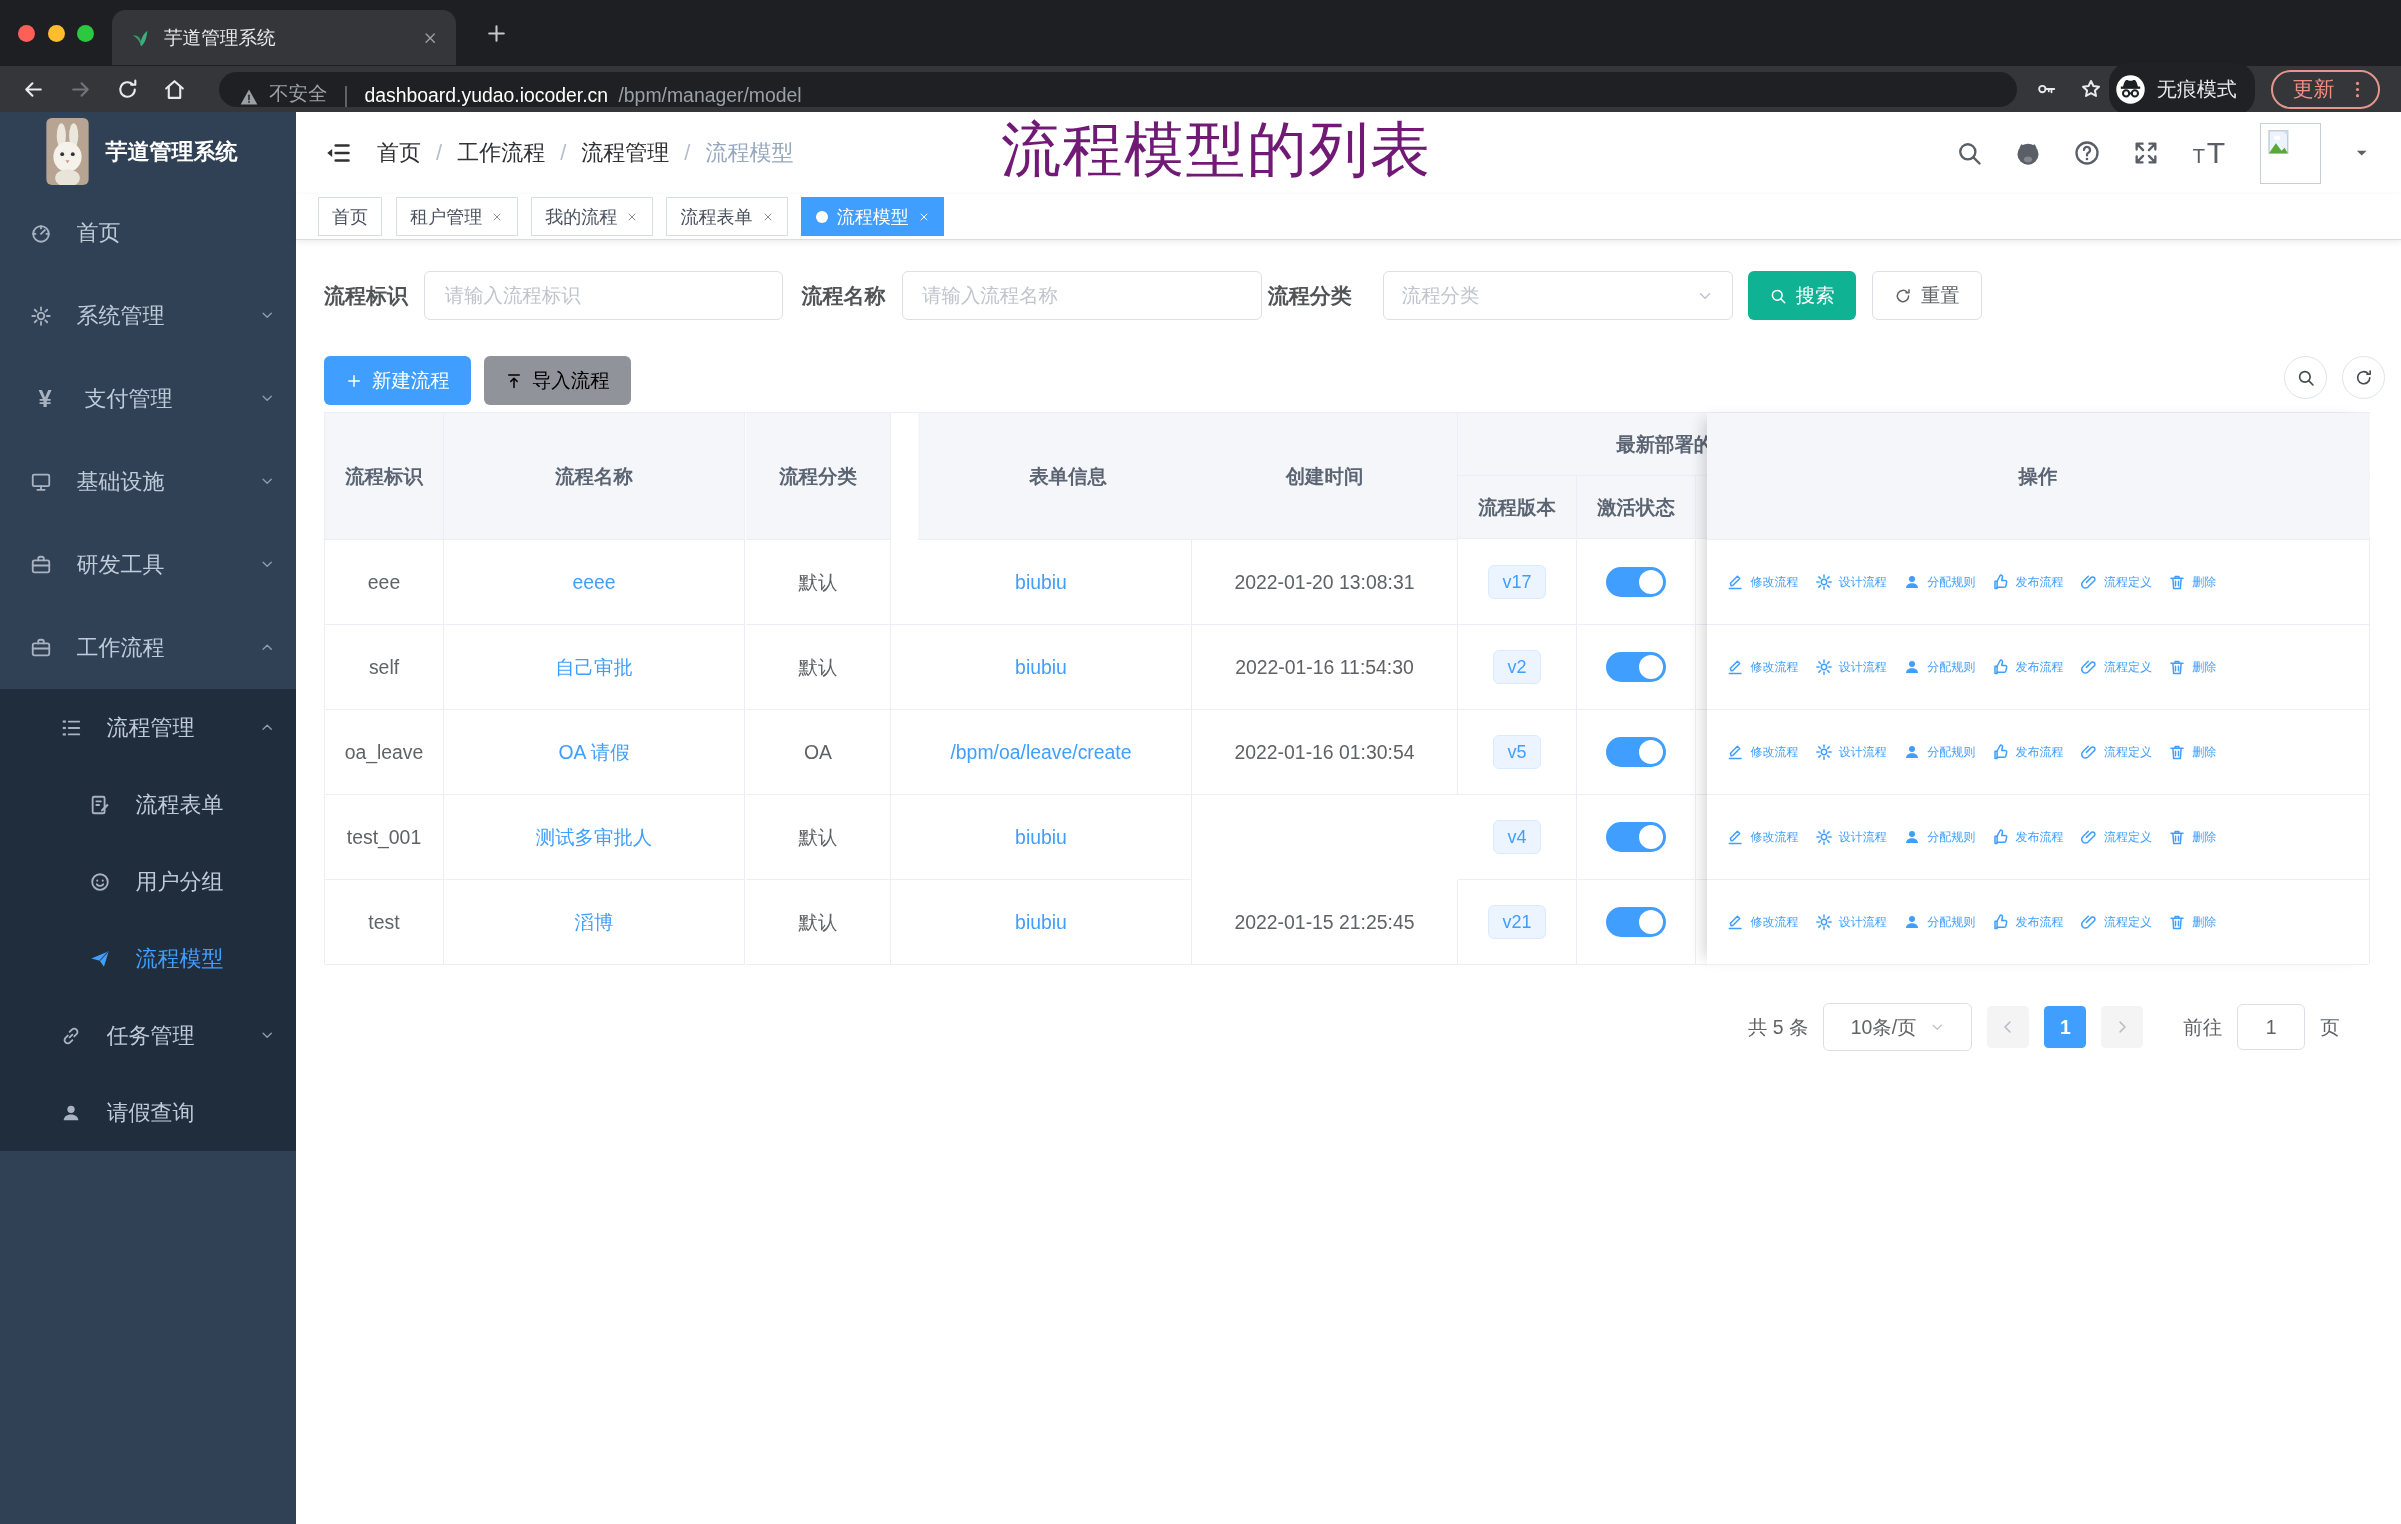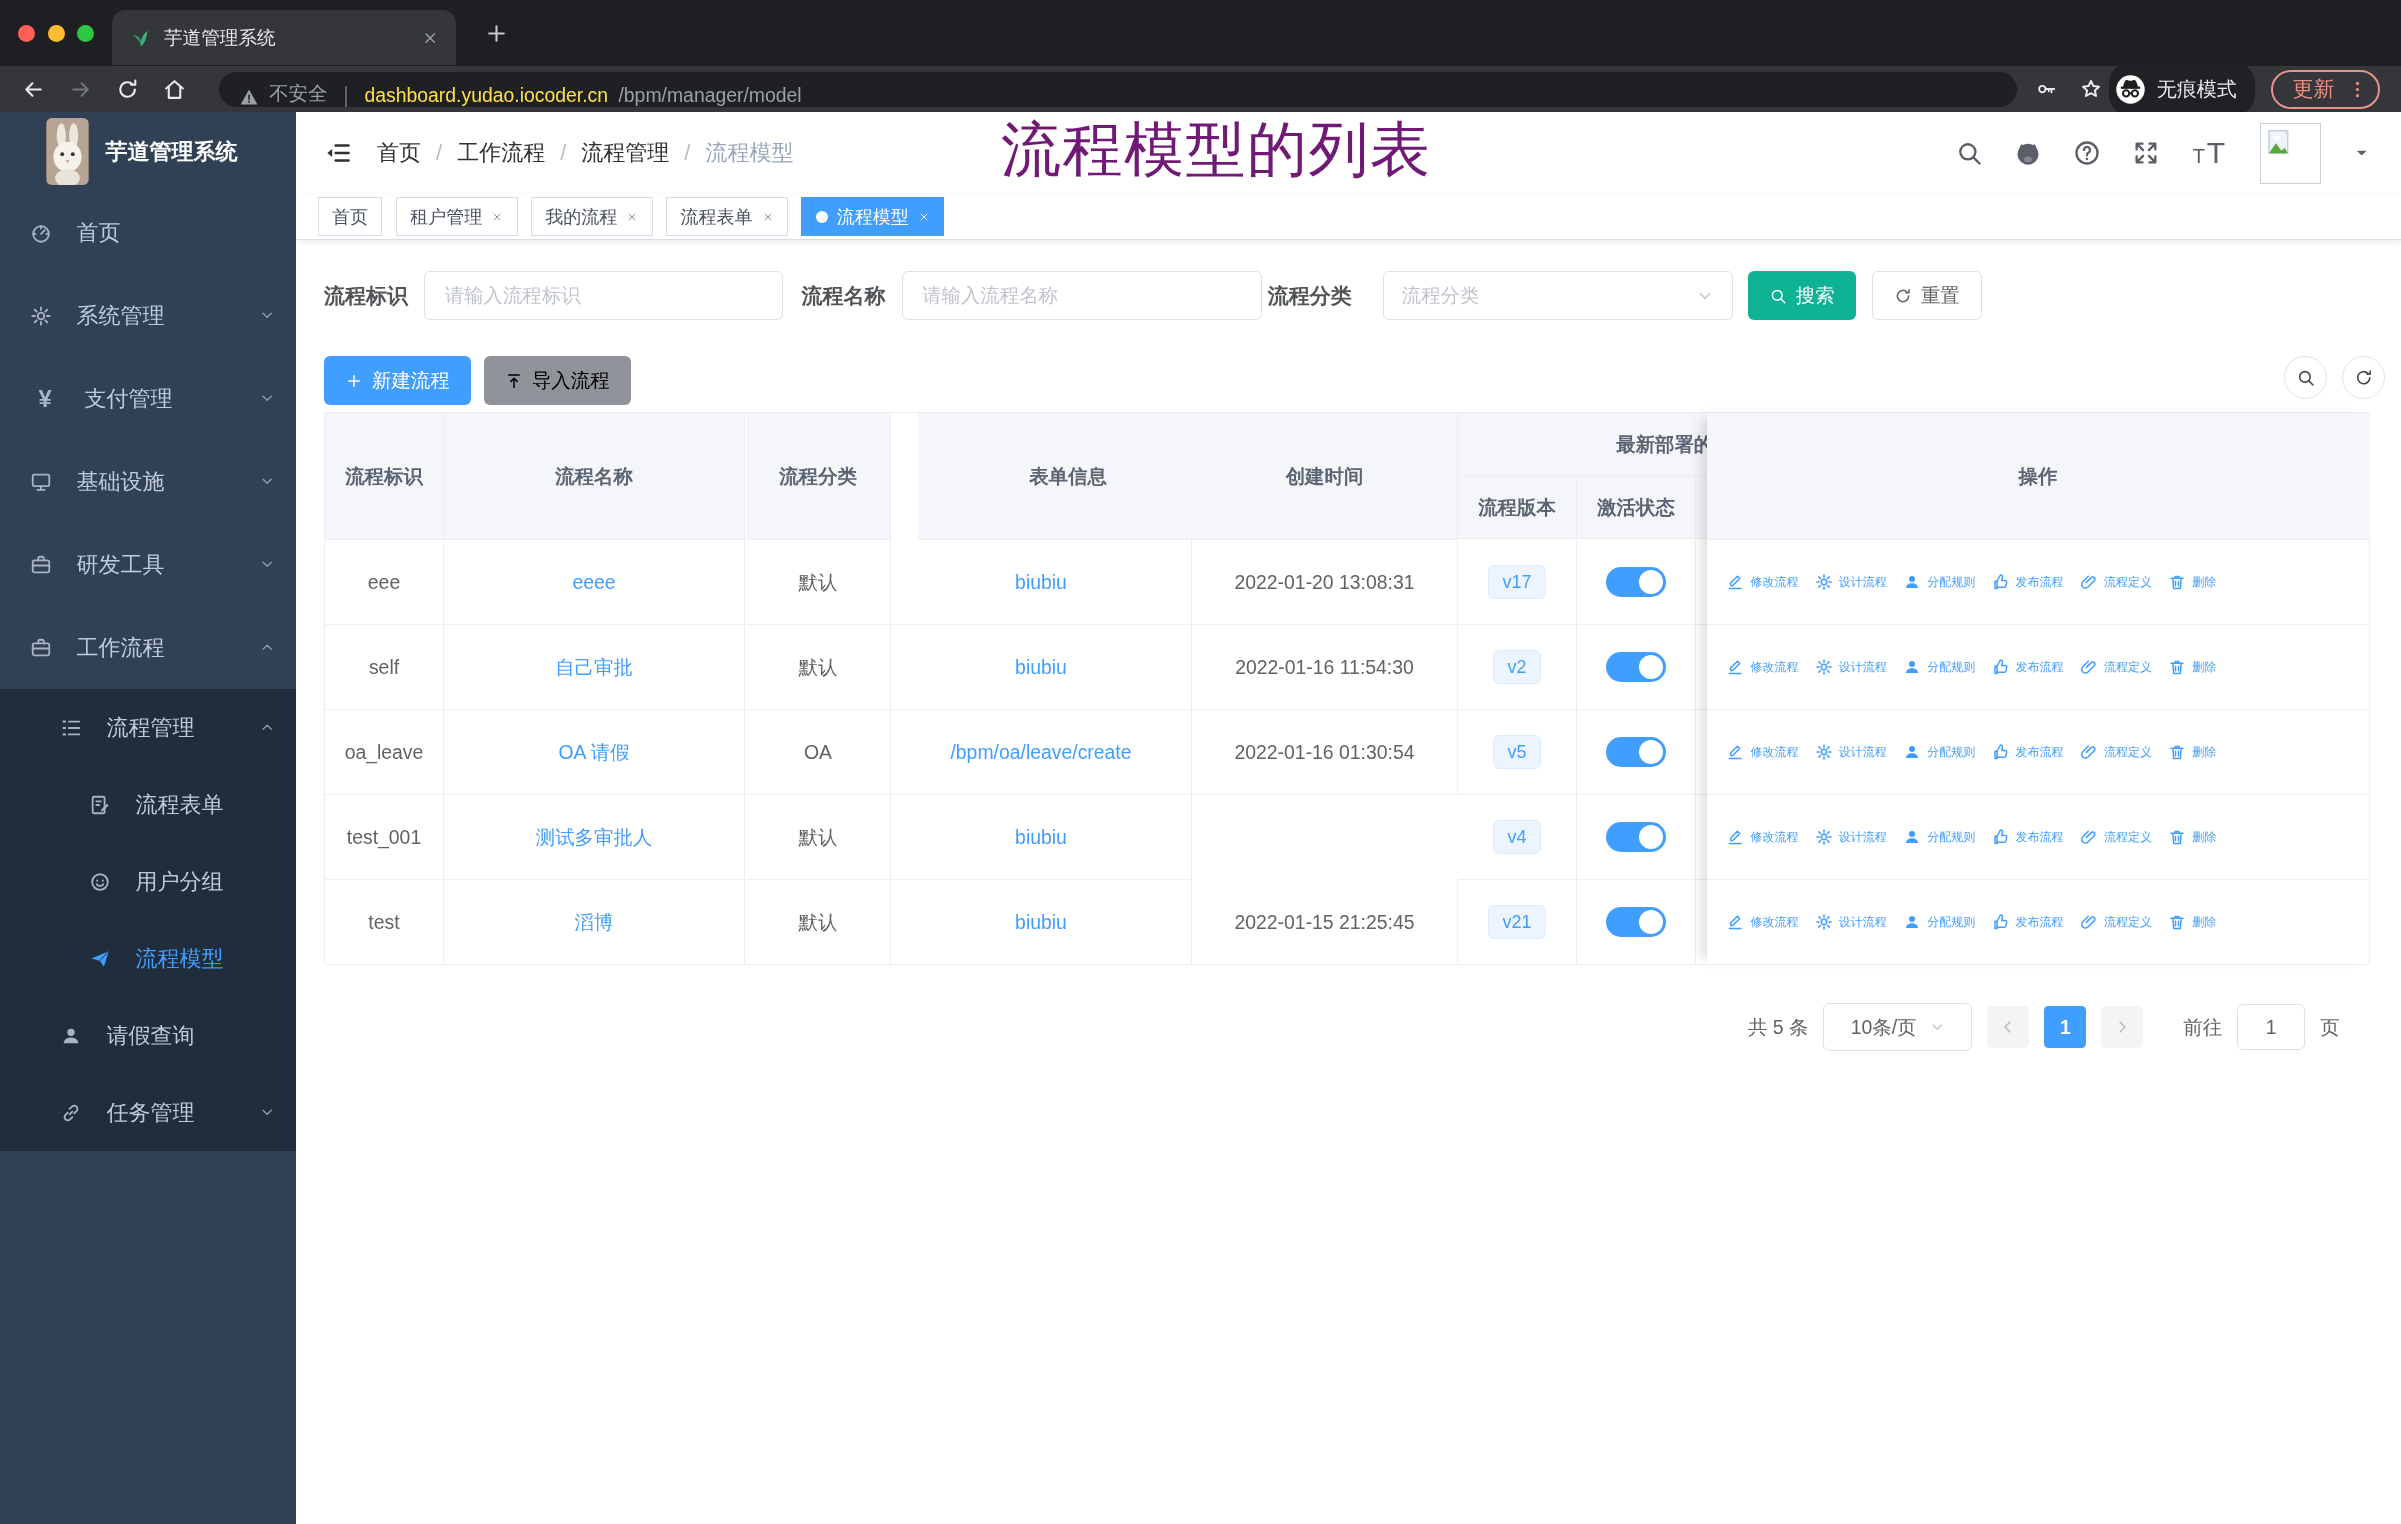--- a/index.html
+++ b/index.html
@@ -24,21 +24,21 @@
   .newtab { position:absolute; left:484px; top:21px; font-size:25px; color:#c6c9cc; }
   .btoolbar { position:absolute; left:0; top:66px; width:2401px; height:46px; display:flex;
               align-items:center; padding:0 21px; }
   .bico { font-size:25px; color:#e8eaed; margin-right:22px; }
   .bico.dis { color:#70757a; }
   .urlbar { flex:1; height:35px; margin:0 18px 0 10.4px; background:#1f2023; border-radius:18px;
             display:flex; align-items:flex-end; padding:0 19.4px; gap:10.4px; font-size:19.4px; color:#9aa0a6;
             white-space:nowrap; overflow:hidden; }
   .urlbar .warn { font-size:20px; }
   .udiv { width:1.5px; height:21px; background:#5f6368; margin:0 7.4px; flex:none; }
-  .uhost { color:#fde047;margin-top:6px; }
+  .uhost { color:#ffffff;margin-top:6px; }
   .chip-incog { height:52px; border-radius:20px; background:#202124; display:flex; align-items:center;
                 gap:10.4px; padding:0 18px 0 6px; color:#e8eaed; font-size:20px; margin:0 16.4px 0 6px; }
   .incirc { width:31px; height:31px; font-size:31px; }
   .chip-upd { height:39px; border:2.2px solid #e2968c; border-radius:20px; color:#f08d80;
               display:flex; align-items:center; gap:12px; padding:0 10.4px 0 19.4px; font-size:21px; font-weight:500; }
   .chip-upd .ic { font-size:21px; }
 
   
   .sidebar { position:absolute; left:0; top:112px; width:296px; height:1413px; background:#304156;
              color:#bfcbd9; }
@@ -386,41 +386,41 @@
           <span class="ic">
             <svg viewBox="0 0 24 24">
               <path d="M2.5 11.5L21.5 3.5l-5.2 17-4.6-6.6z" fill="currentColor"></path>
               <path d="M11.7 13.9L21.5 3.5" stroke="#304156" stroke-width="1.1"></path>
             </svg>
           </span>
           <span class="ml">流程模型</span>
         </div>
         <div class="mi lv1">
           <span class="ic">
-            <svg viewBox="0 0 24 24">
-              <circle cx="12" cy="8" r="4" fill="currentColor"></circle>
-              <path d="M4 20c0-4 3.6-6.5 8-6.5s8 2.5 8 6.5z" fill="currentColor"></path>
-            </svg>
-          </span>
-          <span class="ml">请假查询</span>
-        </div>
-        <div class="mi lv1">
-          <span class="ic">
             <svg viewBox="0 0 24 24" fill="none" stroke="currentColor" stroke-width="2" stroke-linecap="round" stroke-linejoin="round">
               <path d="M10.5 13.5l3-3"></path>
               <path d="M8.5 11.5L6 14a3.5 3.5 0 005 5l2.5-2.5"></path>
               <path d="M15.5 12.5L18 10a3.5 3.5 0 00-5-5l-2.5 2.5"></path>
             </svg>
           </span>
           <span class="ml">任务管理</span>
           <span class="ic chev">
             <svg viewBox="0 0 24 24" fill="none" stroke="currentColor" stroke-width="2" stroke-linecap="round" stroke-linejoin="round">
               <path d="M6 9l6 6 6-6"></path>
             </svg>
           </span>
+        </div>
+        <div class="mi lv1">
+          <span class="ic">
+            <svg viewBox="0 0 24 24">
+              <circle cx="12" cy="8" r="4" fill="currentColor"></circle>
+              <path d="M4 20c0-4 3.6-6.5 8-6.5s8 2.5 8 6.5z" fill="currentColor"></path>
+            </svg>
+          </span>
+          <span class="ml">请假查询</span>
         </div>
       </div>
     </div>
 </div>
 
 <div class="navbar">
   <span class="ic fold">
       <svg viewBox="0 0 24 24">
         <path d="M10 5.5h11M10 12h11M10 18.5h11" stroke="currentColor" stroke-width="2.2" stroke-linecap="round"></path>
         <path d="M7 8.5L2.8 12 7 15.5z" fill="currentColor"></path>

